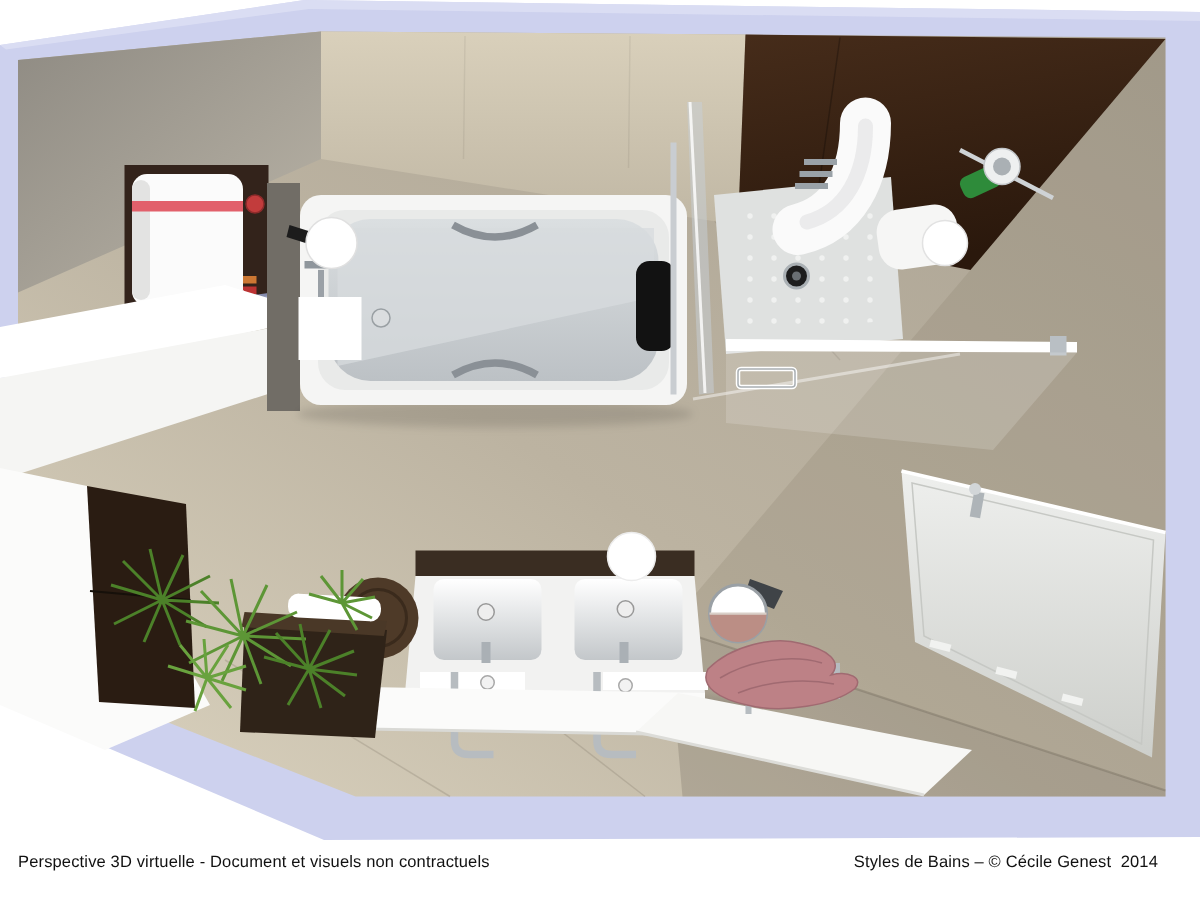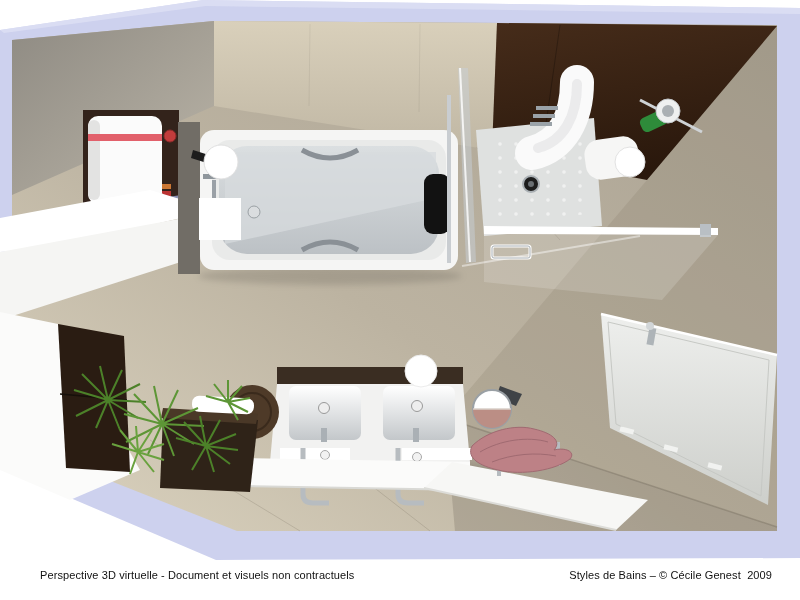--- a/index.html
+++ b/index.html
@@ -1,20 +1,20 @@
 <!DOCTYPE html>
 <html><head>
 <meta charset="utf-8">
 <style>
   html,body{margin:0;padding:0;background:#ffffff;}
   .canvas{position:relative;width:800px;height:600px;background:#ffffff;overflow:hidden;
           font-family:"Liberation Sans", sans-serif;}
   .scene-svg{position:absolute;left:0;top:0;}
   .caption{position:absolute;top:569px;font-size:11px;color:#111;letter-spacing:.1px;white-space:pre;}
-  .caption-left{left:40px;}
+  .caption-left{left:12px;}
   .caption-right{right:28px;}
 </style>
 </head>
 <body>
 
 <div class="canvas">
 <svg class="scene-svg" width="800" height="600" viewBox="0 0 800 600">
   <defs>
     <linearGradient id="gFloor" x1="1" y1="0" x2="0" y2="1">
       <stop offset="0" stop-color="#aaa293"></stop>
@@ -209,14 +209,14 @@
     <polygon points="452,462 648,500 616,530 424,488" fill="#f7f7f5"></polygon>
     <line x1="424" y1="488" x2="616" y2="530" stroke="#dcdcd8" stroke-width="2"></line>
     <rect x="497" y="450" width="4" height="26" fill="#b6bcc0"></rect>
     <rect x="556" y="442" width="4" height="24" fill="#b6bcc0"></rect>
     <path d="M472,446 C488,430 516,424 534,429 C552,433 562,441 554,450 C566,447 576,452 570,459 C556,470 522,476 498,470 C480,466 466,458 472,446 Z" fill="#bd8186" stroke="#a06a71" stroke-width="1"></path>
     <path d="M480,452 C500,440 528,436 548,442 M492,462 C512,454 536,452 556,456" stroke="#a06a71" stroke-width="1" fill="none"></path>
   </g>
 </svg>
 
 <div class="caption caption-left">Perspective 3D virtuelle - Document et visuels non contractuels</div>
-<div class="caption caption-right">Styles de Bains – © Cécile Genest  2009</div>
+<div class="caption caption-right">Styles de Bains – © Cécile Genest  2014</div>
 </div>
 
 </body></html>

